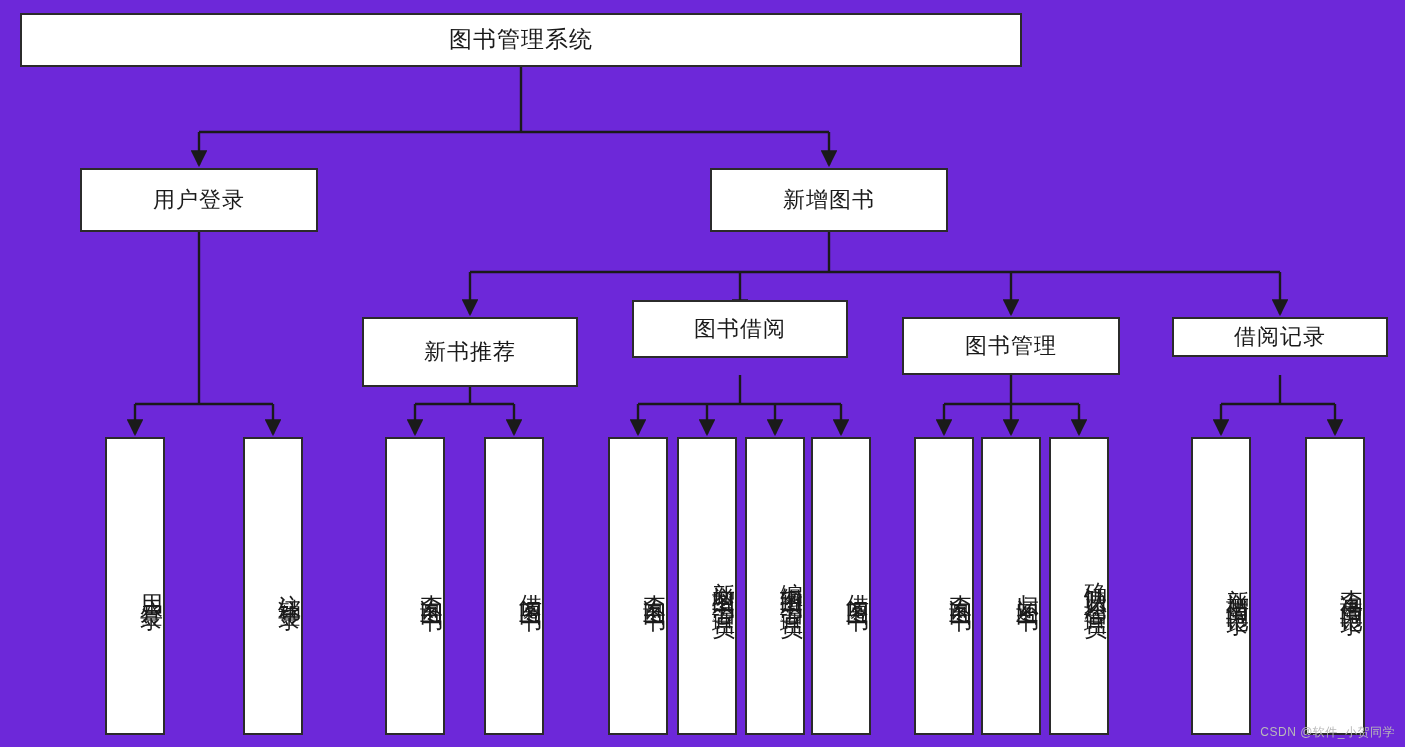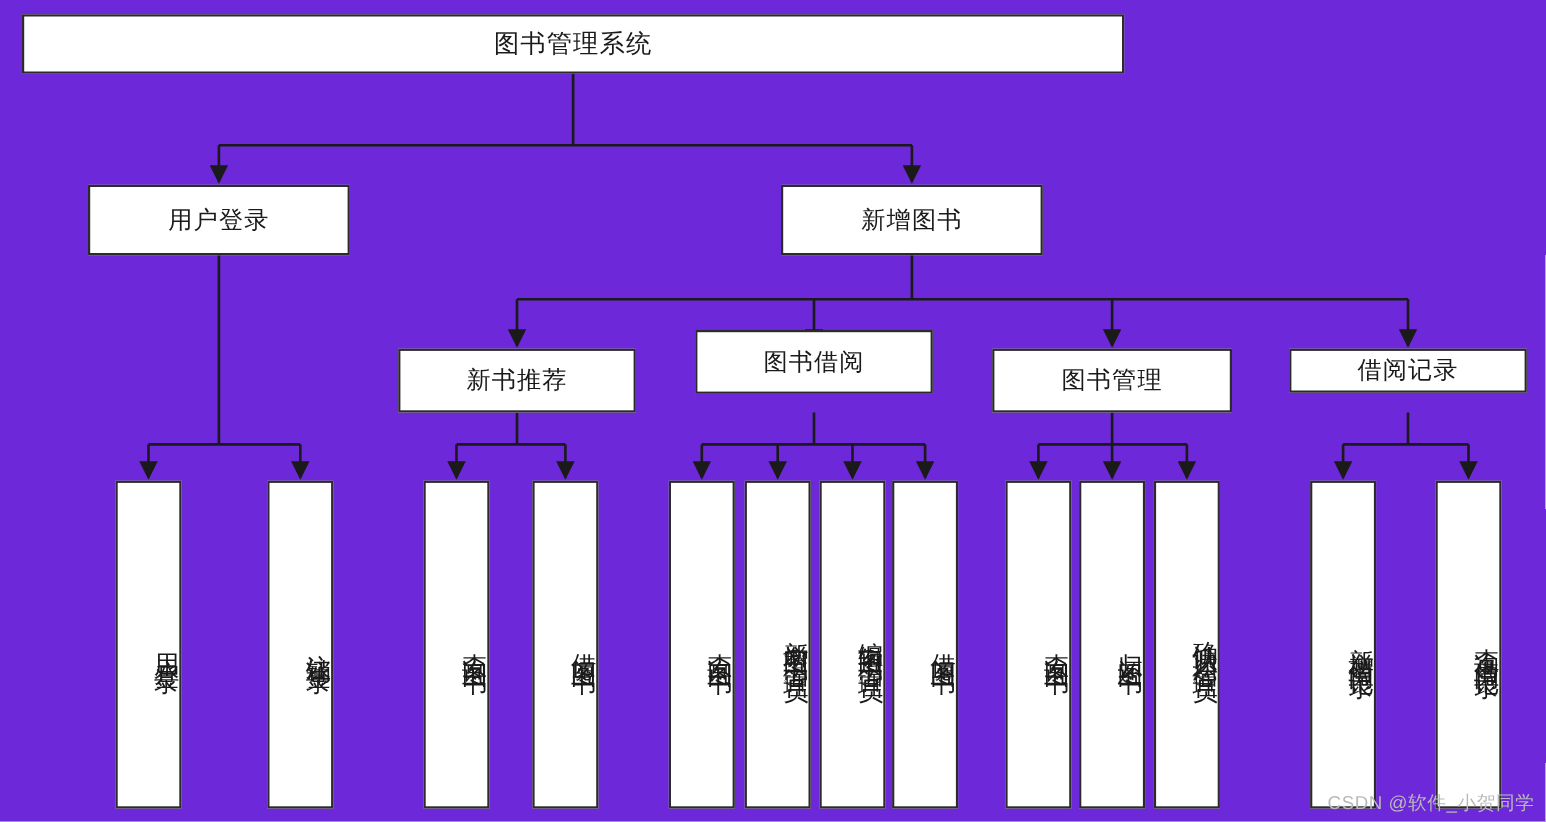--- a/index.html
+++ b/index.html
@@ -59,21 +59,21 @@
   }
   .node.v > .vlabel {
     writing-mode: vertical-rl;
     text-orientation: upright;
     white-space: nowrap;
   }
   .watermark {
     position: absolute;
     right: 10px;
     bottom: 6px;
-    font-size: 17px;
+    font-size: 12px;
     color: #b9b9b9;
     letter-spacing: 0.5px;
     z-index: 5;
     white-space: nowrap;
     font-family: "Liberation Sans", "DejaVu Sans", sans-serif;
   }
 </style>
 </head>
 <body>
 
@@ -135,21 +135,21 @@
     <span>图书管理系统</span>
   </div>
 
   <div class="node h" style="left:80px; top:168px; width:238px; height:64px;">
     <span>用户登录</span>
   </div>
   <div class="node h" style="left:710px; top:168px; width:238px; height:64px;">
     <span>新增图书</span>
   </div>
 
-  <div class="node h" style="left:362px; top:317px; width:216px; height:58px;">
+  <div class="node h" style="left:362px; top:317px; width:216px; height:70px;">
     <span>新书推荐</span>
   </div>
   <div class="node h" style="left:632px; top:300px; width:216px; height:58px;">
     <span>图书借阅</span>
   </div>
   <div class="node h" style="left:902px; top:317px; width:218px; height:58px;">
     <span>图书管理</span>
   </div>
   <div class="node h" style="left:1172px; top:317px; width:216px; height:40px;">
     <span>借阅记录</span>

